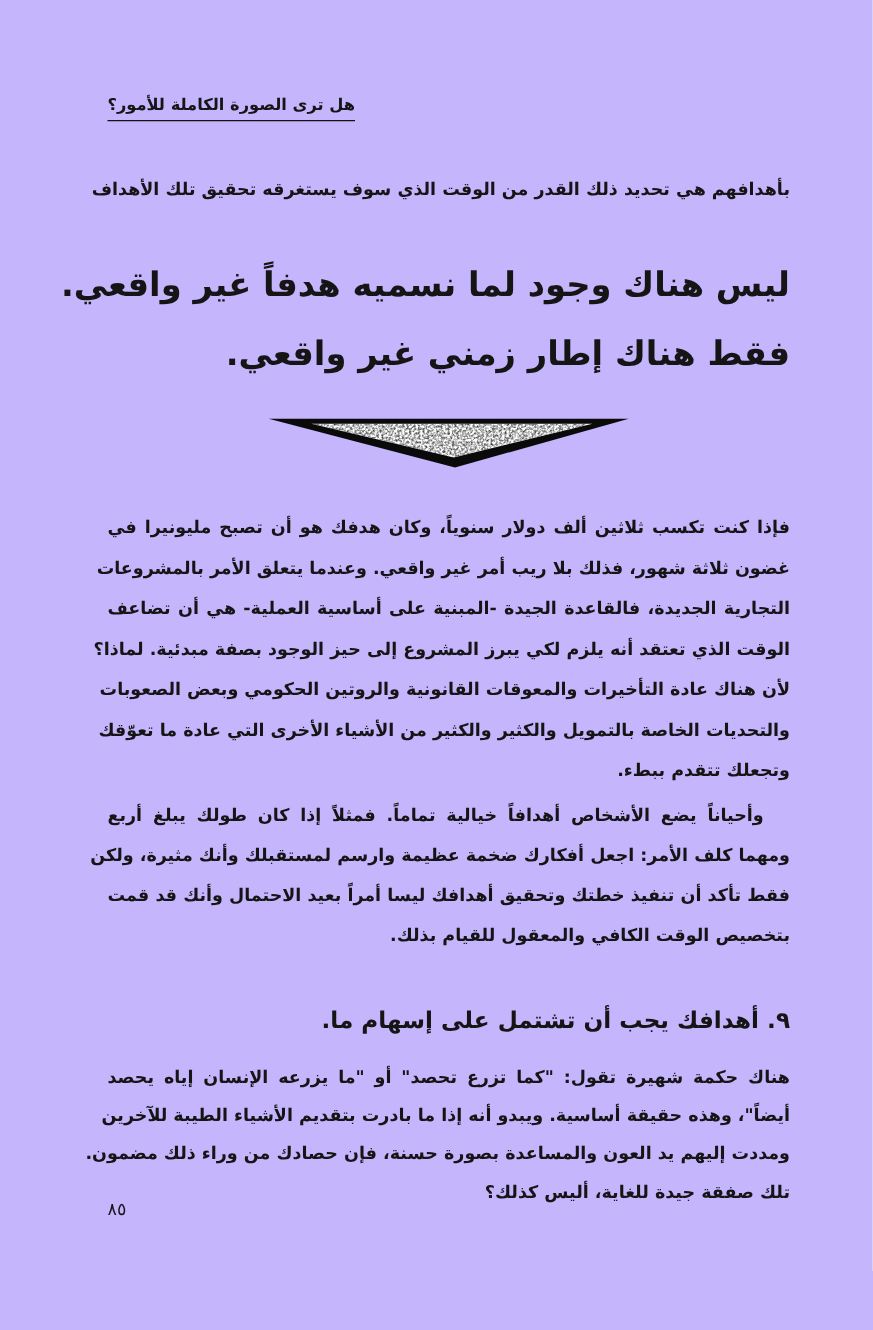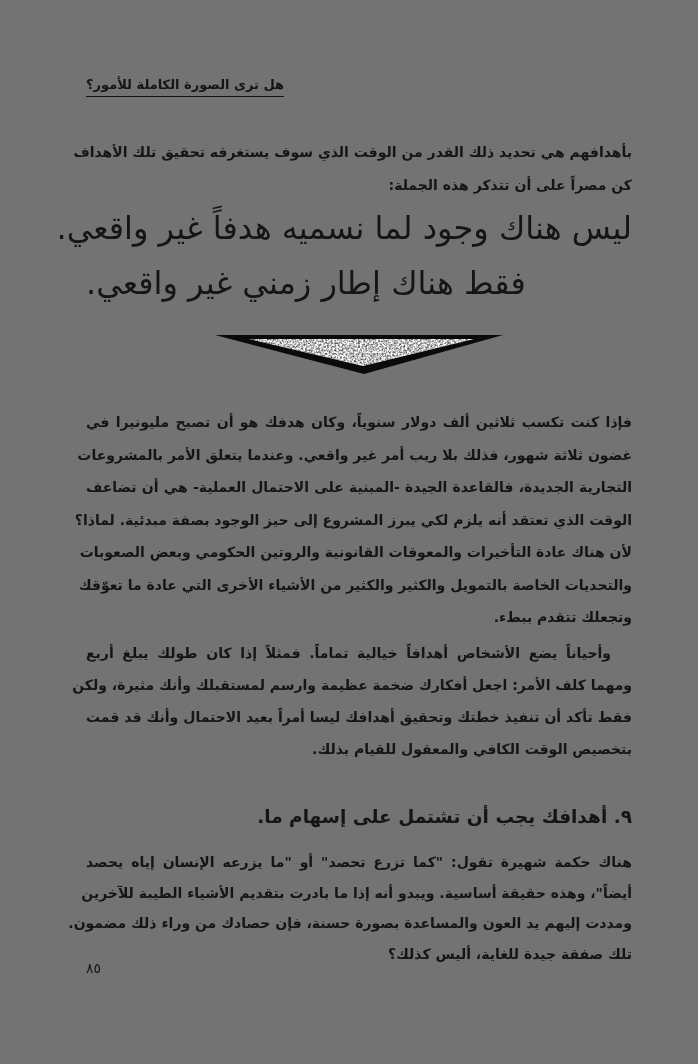--- a/index.html
+++ b/index.html
@@ -5,21 +5,21 @@
   html,body{margin:0;padding:0;}
   body{
     width:698px;height:1064px;
     background:#ffffff;
     font-family:"DejaVu Sans", sans-serif;
     color:#151515;
     direction:rtl;
     position:relative;
     overflow:hidden;
   }
-  .page{position:absolute;inset:0;background:#737373;}
+  .page{position:absolute;inset:0;background:#c4b5fd;}
 
   
   .running-header{
     position:absolute;left:86px;top:77px;
     font-size:13px;font-weight:bold;
     border-bottom:1.5px solid #141414;
     padding-bottom:4px;
     white-space:nowrap;
     direction:rtl;
   }
@@ -44,22 +44,22 @@
   .indent{padding-right:21px;}
 
   .intro{top:136px;line-height:33px;}
   .body-1{top:406px;line-height:32.5px;}
   .body-2{top:637px;line-height:32px;}
   .closing{top:847px;line-height:30.5px;}
 
   
   .pull-quote{
     position:absolute;right:66px;width:546px;top:201px;
-    text-align:left;
-    font-size:32px;font-weight:normal;
+    text-align:right;
+    font-size:27px;font-weight:bold;
     line-height:55px;
     letter-spacing:0.5px;
     white-space:nowrap;
     direction:rtl;
   }
 
   
   .divider{
     position:absolute;left:213px;top:330px;width:292px;height:46px;
   }
@@ -80,21 +80,20 @@
 </style>
 </head>
 <body>
 
 <div class="page">
 
   <div class="running-header">هل ترى الصورة الكاملة للأمور؟</div>
 
   <div class="para intro">
     <div class="jl">بأهدافهم هي تحديد ذلك القدر من الوقت الذي سوف يستغرقه تحقيق تلك الأهداف</div>
-    <div class="last">كن مصراً على أن تتذكر هذه الجملة:</div>
   </div>
 
   <div class="pull-quote">
     <div>ليس هناك وجود لما نسميه هدفاً غير واقعي.</div>
     <div>فقط هناك إطار زمني غير واقعي.</div>
   </div>
 
   <div class="divider">
     <svg width="292" height="46" viewBox="0 0 292 46" aria-hidden="true">
       <defs>
@@ -106,21 +105,21 @@
       </defs>
       <polygon points="2,5 290,5 151,44" fill="#0a0a0a"></polygon>
       <polygon points="36,9 261,9 150,36" fill="#ffffff"></polygon>
       <polygon points="36,9 261,9 150,36" fill="#000000" filter="url(#speckle)"></polygon>
     </svg>
   </div>
 
   <div class="para body-1">
     <div class="jl">فإذا كنت تكسب ثلاثين ألف دولار سنوياً، وكان هدفك هو أن تصبح مليونيرا في</div>
     <div class="jl">غضون ثلاثة شهور، فذلك بلا ريب أمر غير واقعي. وعندما يتعلق الأمر بالمشروعات</div>
-    <div class="jl">التجارية الجديدة، فالقاعدة الجيدة -المبنية على الاحتمال العملية- هي أن تضاعف</div>
+    <div class="jl">التجارية الجديدة، فالقاعدة الجيدة -المبنية على أساسية العملية- هي أن تضاعف</div>
     <div class="jl">الوقت الذي تعتقد أنه يلزم لكي يبرز المشروع إلى حيز الوجود بصفة مبدئية. لماذا؟</div>
     <div class="jl">لأن هناك عادة التأخيرات والمعوقات القانونية والروتين الحكومي وبعض الصعوبات</div>
     <div class="jl">والتحديات الخاصة بالتمويل والكثير والكثير من الأشياء الأخرى التي عادة ما تعوّقك</div>
     <div class="last">وتجعلك تتقدم ببطء.</div>
   </div>
 
   <div class="para body-2">
     <div class="jl indent">وأحياناً يضع الأشخاص أهدافاً خيالية تماماً. فمثلاً إذا كان طولك يبلغ أربع</div>
     <div class="jl">ومهما كلف الأمر: اجعل أفكارك ضخمة عظيمة وارسم لمستقبلك وأنك مثيرة، ولكن</div>
     <div class="jl">فقط تأكد أن تنفيذ خطتك وتحقيق أهدافك ليسا أمراً بعيد الاحتمال وأنك قد قمت</div>

